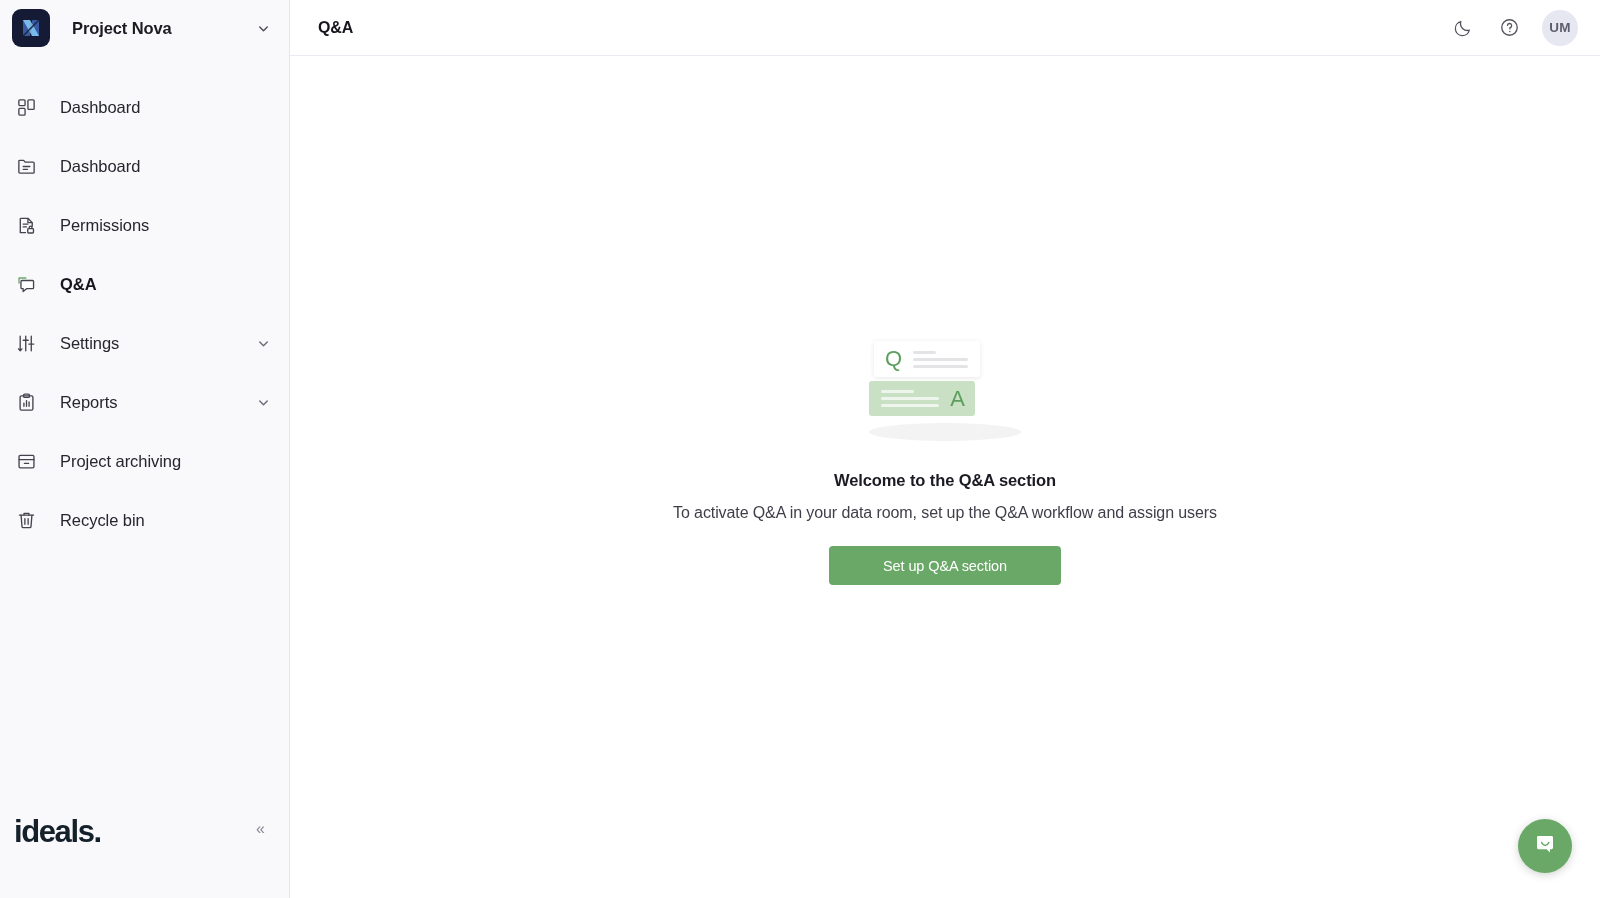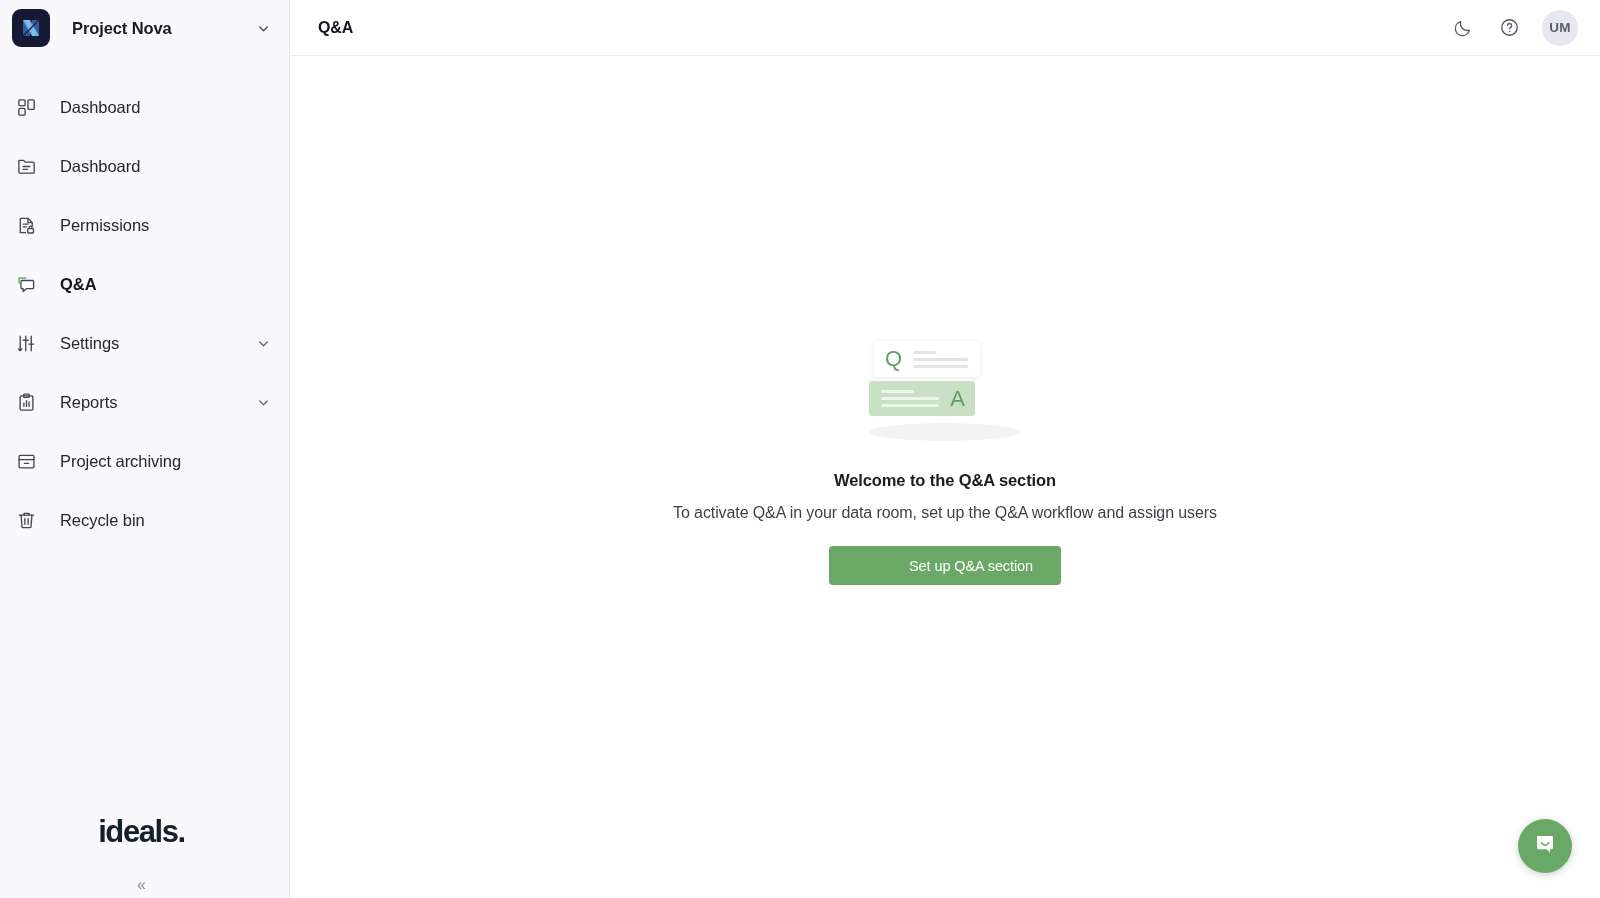--- a/index.html
+++ b/index.html
@@ -109,24 +109,23 @@
     color: #6a6a77;
     display: flex;
     align-items: center;
     flex-shrink: 0;
   }
 
   .sidebar-footer {
     margin-top: auto;
     height: 82px;
     display: flex;
-    align-items: center;
+    align-items: flex-start;
     padding: 0 20px 0 14px;
     gap: 10px;
-    flex-direction: column;
   }
 
   .ideals-mark {
     font-size: 31px;
     font-weight: 700;
     color: #14212b;
     letter-spacing: -1.4px;
     flex: 1;
     line-height: 1;
   }
@@ -318,21 +317,20 @@
     color: #ffffff;
     border: none;
     border-radius: 4px;
     height: 39px;
     padding: 4px 28px;
     font-size: 14.5px;
     font-family: "Liberation Sans", sans-serif;
     cursor: pointer;
     letter-spacing: -0.1px;
     min-width: 232px;
-    text-align: right;
   }
 
   
   .chat-launcher {
     position: absolute;
     right: 28px;
     bottom: 25px;
     width: 54px;
     height: 54px;
     border-radius: 50%;

